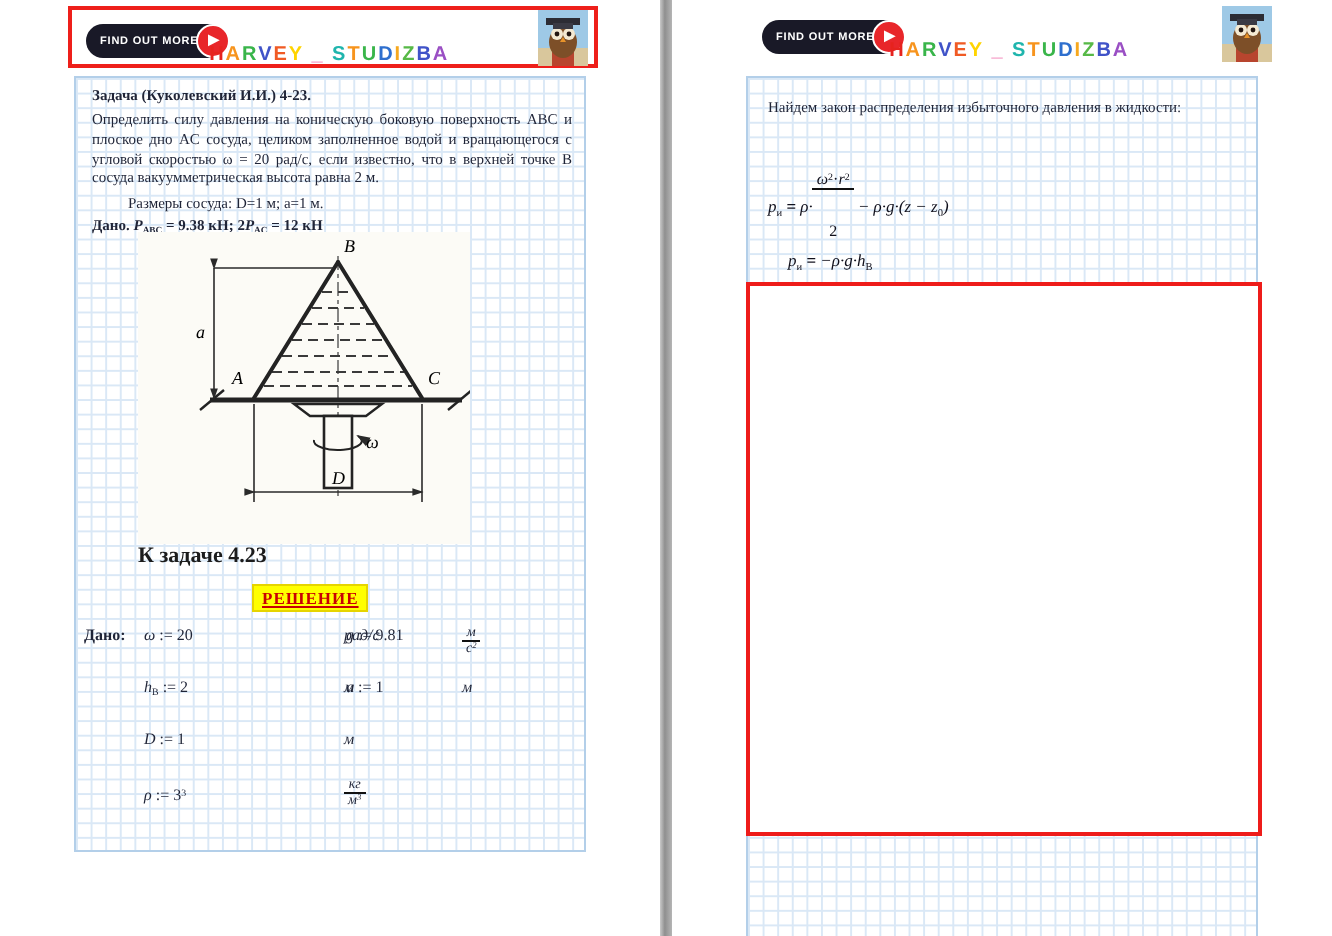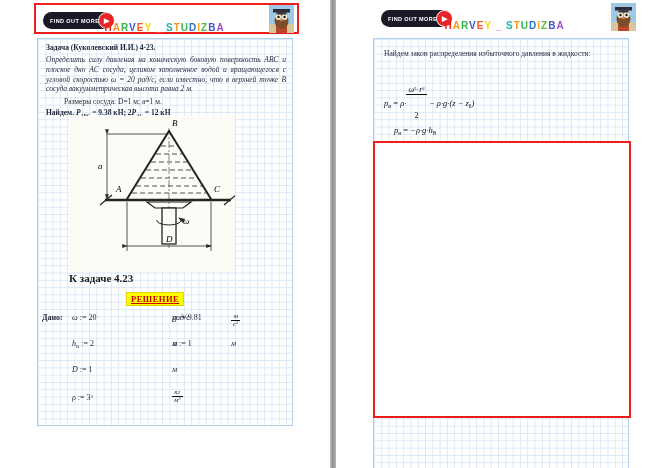--- a/index.html
+++ b/index.html
@@ -105,26 +105,26 @@
         <polygon points="12.5,13.5 11,16 14,16" fill="#e8932a"></polygon>
         <rect x="4" y="4" width="17" height="3.5" fill="#2c2c34"></rect>
         <rect x="7.5" y="6.5" width="10" height="3" fill="#3a3a44"></rect>
       </svg>
     </div>
 
     <div class="sheet">
 
       <div class="t bold" style="left:8px; top:4px;">Задача (Куколевский И.И.) 4-23.</div>
 
-      <div class="t doc-par" style="left:8px; top:16px; width:240px;font-style:italic;">Определить силу давления на коническую боковую поверхность ABC и плоское дно AC сосуда, целиком заполненное водой и вращающегося с угловой скоростью ω = 20 рад/с, если известно, что в верхней точке B сосуда вакуумметрическая высота равна 2 м.</div>
+      <div class="t doc-par" style="left:8px; top:16px; width:240px;">Определить силу давления на коническую боковую поверхность ABC и плоское дно AC сосуда, целиком заполненное водой и вращающегося с угловой скоростью ω = 20 рад/с, если известно, что в верхней точке B сосуда вакуумметрическая высота равна 2 м.</div>
 
       <div class="t" style="left:26px; top:58px;">Размеры сосуда: D=1 м; a=1 м.</div>
 
       <div class="t bold" style="left:8px; top:69px;">
-        <span>Найдем. </span><span class="it">P</span><sub>ABC</sub><span> = 9.38 кН; 2</span><span class="it">P</span><sub>AC</sub><span> = 12 кН</span>
+        <span>Дано. </span><span class="it">P</span><sub>ABC</sub><span> = 9.38 кН; 2</span><span class="it">P</span><sub>AC</sub><span> = 12 кН</span>
       </div>
 
       <div id="figure-box">
         <svg width="166" height="156" viewBox="0 0 166 156">
           <defs>
             <marker id="ar" markerWidth="8" markerHeight="8" refX="6" refY="3" orient="auto">
               <polygon points="0,0.6 7,3 0,5.4" fill="#2a2a2a"></polygon>
             </marker>
           </defs>
 

